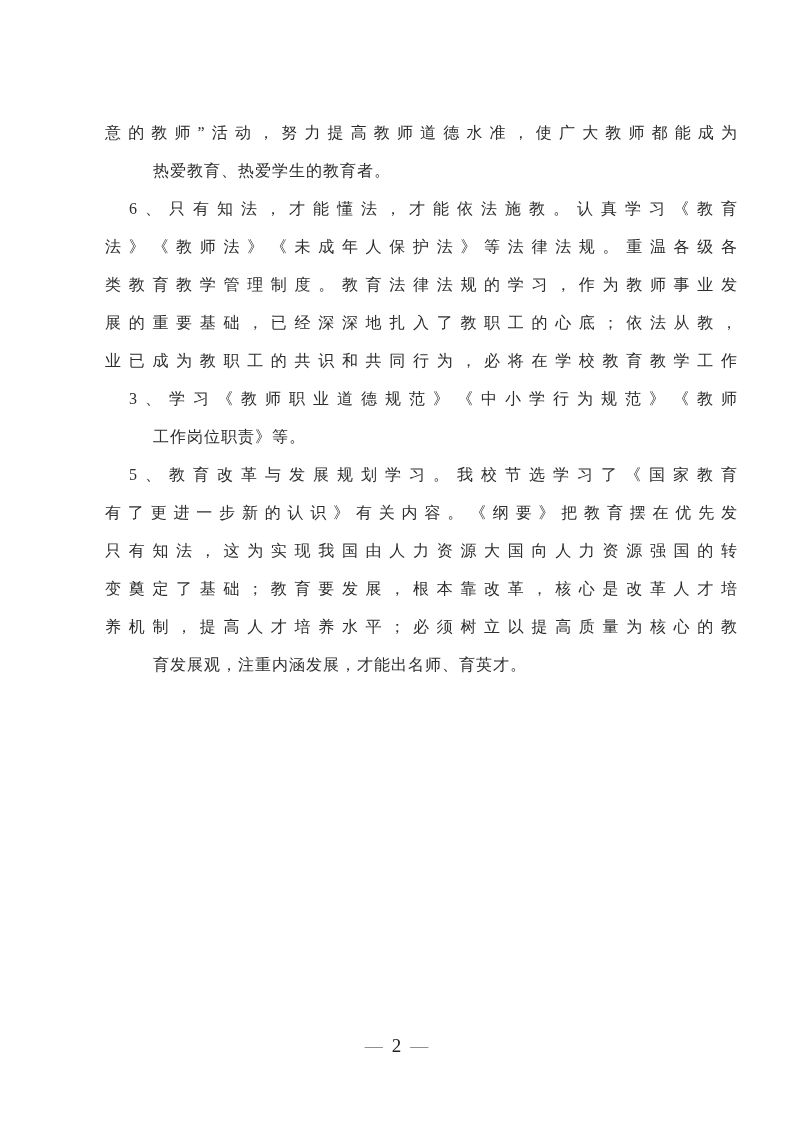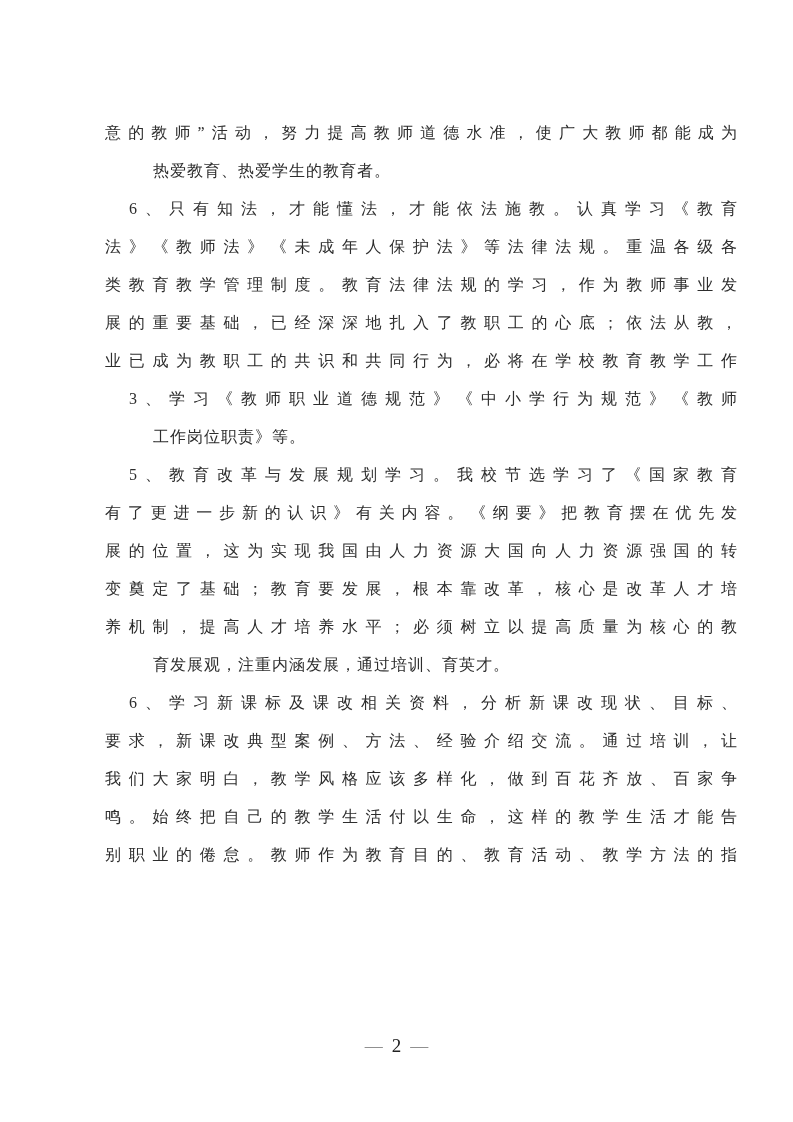--- a/index.html
+++ b/index.html
@@ -85,33 +85,26 @@
 
     <div class="para">
       <div class="line para-start">3、学习《教师职业道德规范》《中小学行为规范》《教师</div>
       <div class="line para-end">工作岗位职责》等。</div>
     </div>
 
 
     <div class="para">
       <div class="line para-start">5、教育改革与发展规划学习。我校节选学习了《国家教育</div>
       <div class="line">有了更进一步新的认识》有关内容。《纲要》把教育摆在优先发</div>
-      <div class="line">展的位置，这为实现我国由人力资源大国向人力资源强国的转</div>
+      <div class="line">只有知法，这为实现我国由人力资源大国向人力资源强国的转</div>
       <div class="line">变奠定了基础；教育要发展，根本靠改革，核心是改革人才培</div>
       <div class="line">养机制，提高人才培养水平；必须树立以提高质量为核心的教</div>
-      <div class="line para-end">育发展观，注重内涵发展，通过培训、育英才。</div>
+      <div class="line para-end">育发展观，注重内涵发展，才能出名师、育英才。</div>
     </div>
 
-    <div class="para">
-      <div class="line para-start">6、学习新课标及课改相关资料，分析新课改现状、目标、</div>
-      <div class="line">要求，新课改典型案例、方法、经验介绍交流。通过培训，让</div>
-      <div class="line">我们大家明白，教学风格应该多样化，做到百花齐放、百家争</div>
-      <div class="line">鸣。始终把自己的教学生活付以生命，这样的教学生活才能告</div>
-      <div class="line">别职业的倦怠。教师作为教育目的、教育活动、教学方法的指</div>
-    </div>
 
   </div>
 
   <div class="footer">
     <span class="dash">—</span><span class="num">2</span><span class="dash">—</span>
   </div>
 
 </div>
 
 </body></html>

